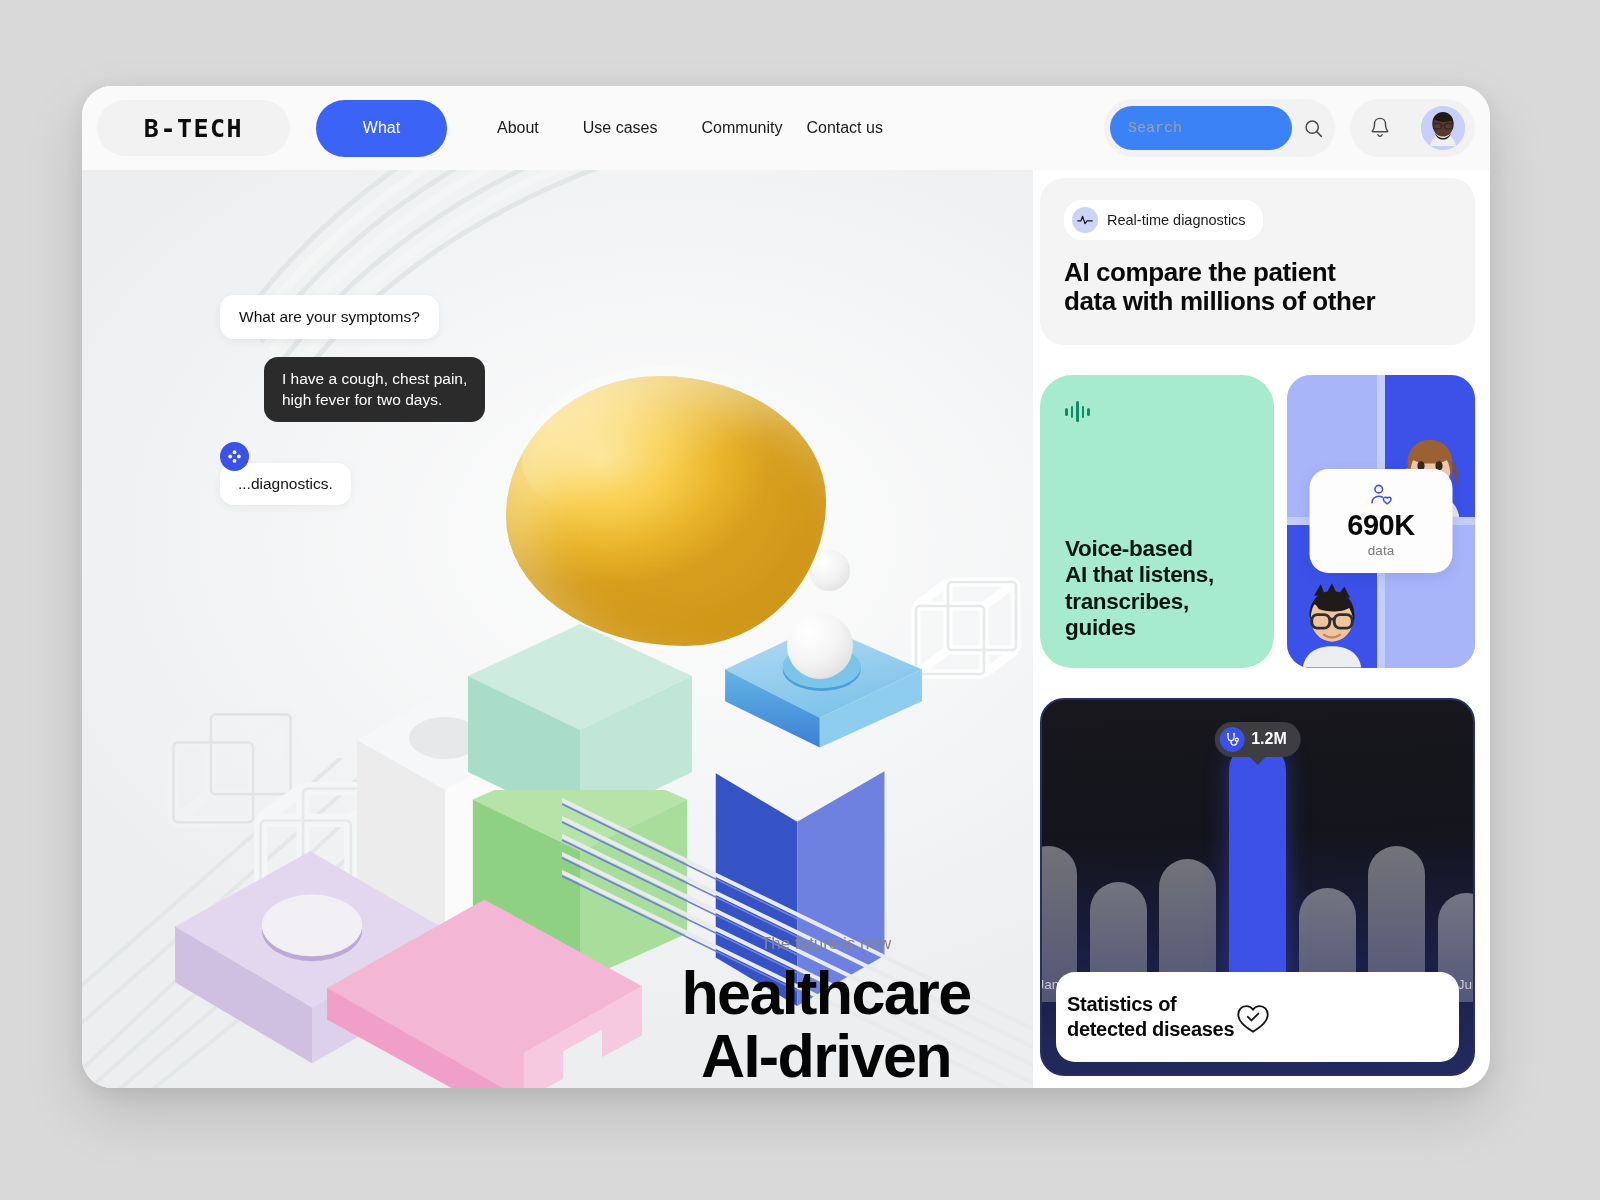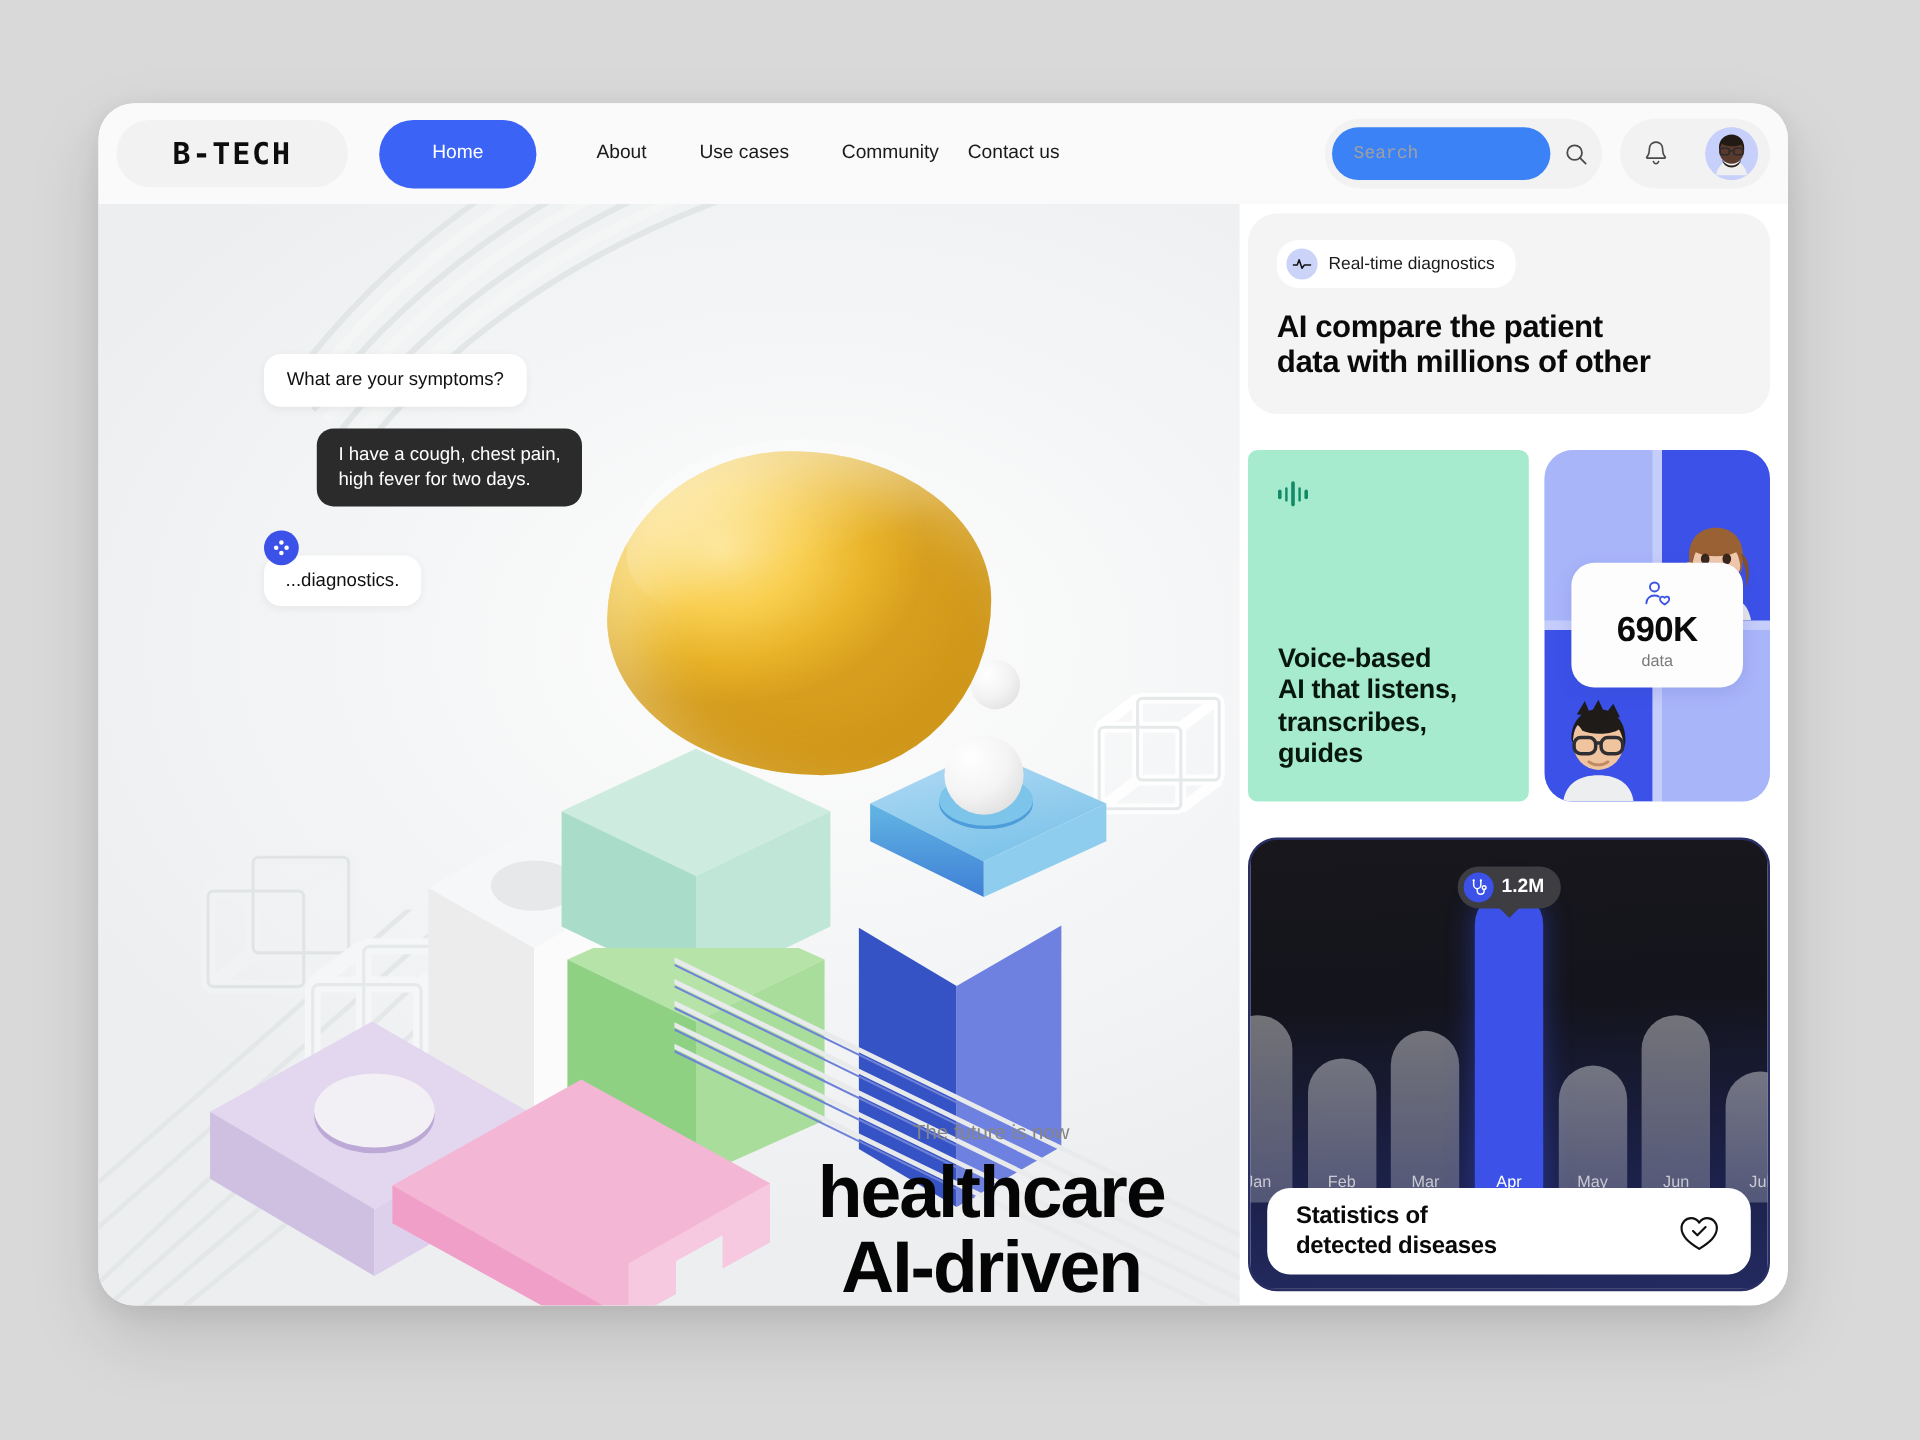--- a/index.html
+++ b/index.html
@@ -246,21 +246,21 @@
   .badge-label { font-size: 14.5px; color: #1b1b1b; }
   .card-diag h2 {
     font-size: 26px; font-weight: 700; color: #0a0a0a;
     line-height: 1.13; letter-spacing: -0.4px;
   }
 
   .mid-row { display: flex; gap: 13px; flex: 0 0 293px; }
   .card-voice {
     width: 234px;
     background: #a6ebcd;
-    border-radius: 8px;
+    border-radius: 32px;
     padding: 26px 25px;
     display: flex; flex-direction: column; justify-content: space-between;
   }
   .voice-wave { display:flex; align-items:center; gap: 3px; height: 22px; }
   .voice-wave i { display:block; width: 2.5px; background: #118a67; border-radius: 2px; }
   .card-voice h3 {
     font-size: 22.5px; font-weight: 700; color: #07170f;
     line-height: 1.18; letter-spacing: -0.3px;
   }
 
@@ -323,40 +323,40 @@
     position: relative;
     display: flex; align-items: flex-end; justify-content: center;
     background: linear-gradient(180deg, rgba(255,255,255,0.40) 0%, rgba(255,255,255,0.24) 100%);
   }
   .bar.active { background: #3b51e8; box-shadow: 0 0 24px rgba(59,81,232,0.45); }
   .bar-lbl { color: #c9cad3; font-size: 13.5px; margin-bottom: 10px; }
   .bar.active .bar-lbl { color: #ffffff; }
 
   .card-stats {
     position: absolute; left: 14px; right: 14px; bottom: 12px;
-    height: 72px;
+    height: 90px;
     background: #ffffff; border-radius: 19px;
-    display: flex; align-items: center; justify-content: space-between;
-    padding: 0 24px;
+    display: flex; align-items: center; justify-content: flex-start;
+    padding: 0 11px;
   }
   .stats-title { font-size: 20px; font-weight: 700; color: #0a0a0a; line-height: 1.25; letter-spacing: -0.3px;}
 </style>
 </head>
 <body>
 
 <div class="window">
 
   <div class="navbar">
 
     <div class="logo-pill">
       <span class="logo-text">B-TECH</span>
     </div>
 
     <div class="nav-home">
-      <span>Home</span>
+      <span>What</span>
     </div>
     <div class="nav-link about">
       <span>About</span>
     </div>
     <div class="nav-link usecases">
       <span>Use cases</span>
     </div>
     <div class="nav-link community">
       <span>Community</span>
     </div>

